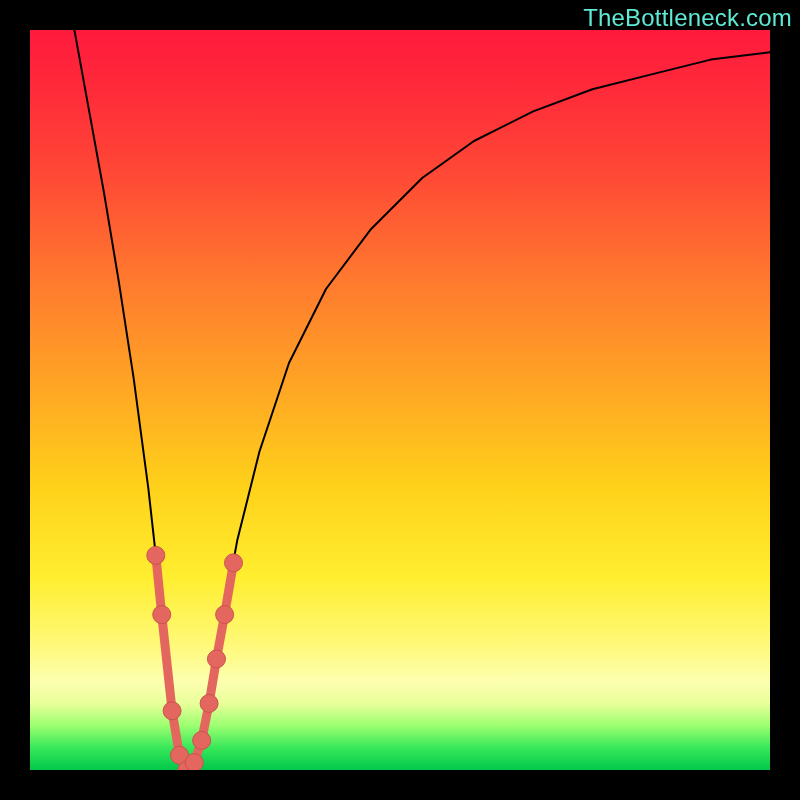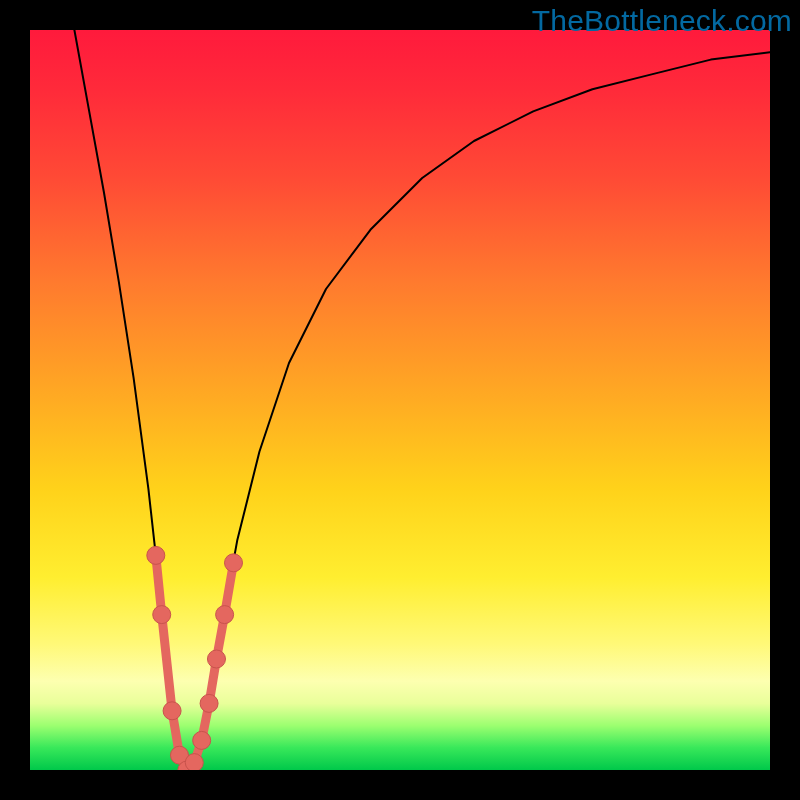--- a/index.html
+++ b/index.html
@@ -44,22 +44,22 @@
     position: absolute;
     left: 0;
     top: 0;
     width: 740px;
     height: 740px;
   }
   .watermark {
     position: absolute;
     top: 4px;
     right: 8px;
-    color: #0369a1;
-    font-size: 30px;
+    color: #5eead4;
+    font-size: 24px;
     letter-spacing: 0.2px;
     user-select: none;
   }
 </style>
 </head>
 <body>
 
 <div class="frame">
 
   <div class="plot-area">

